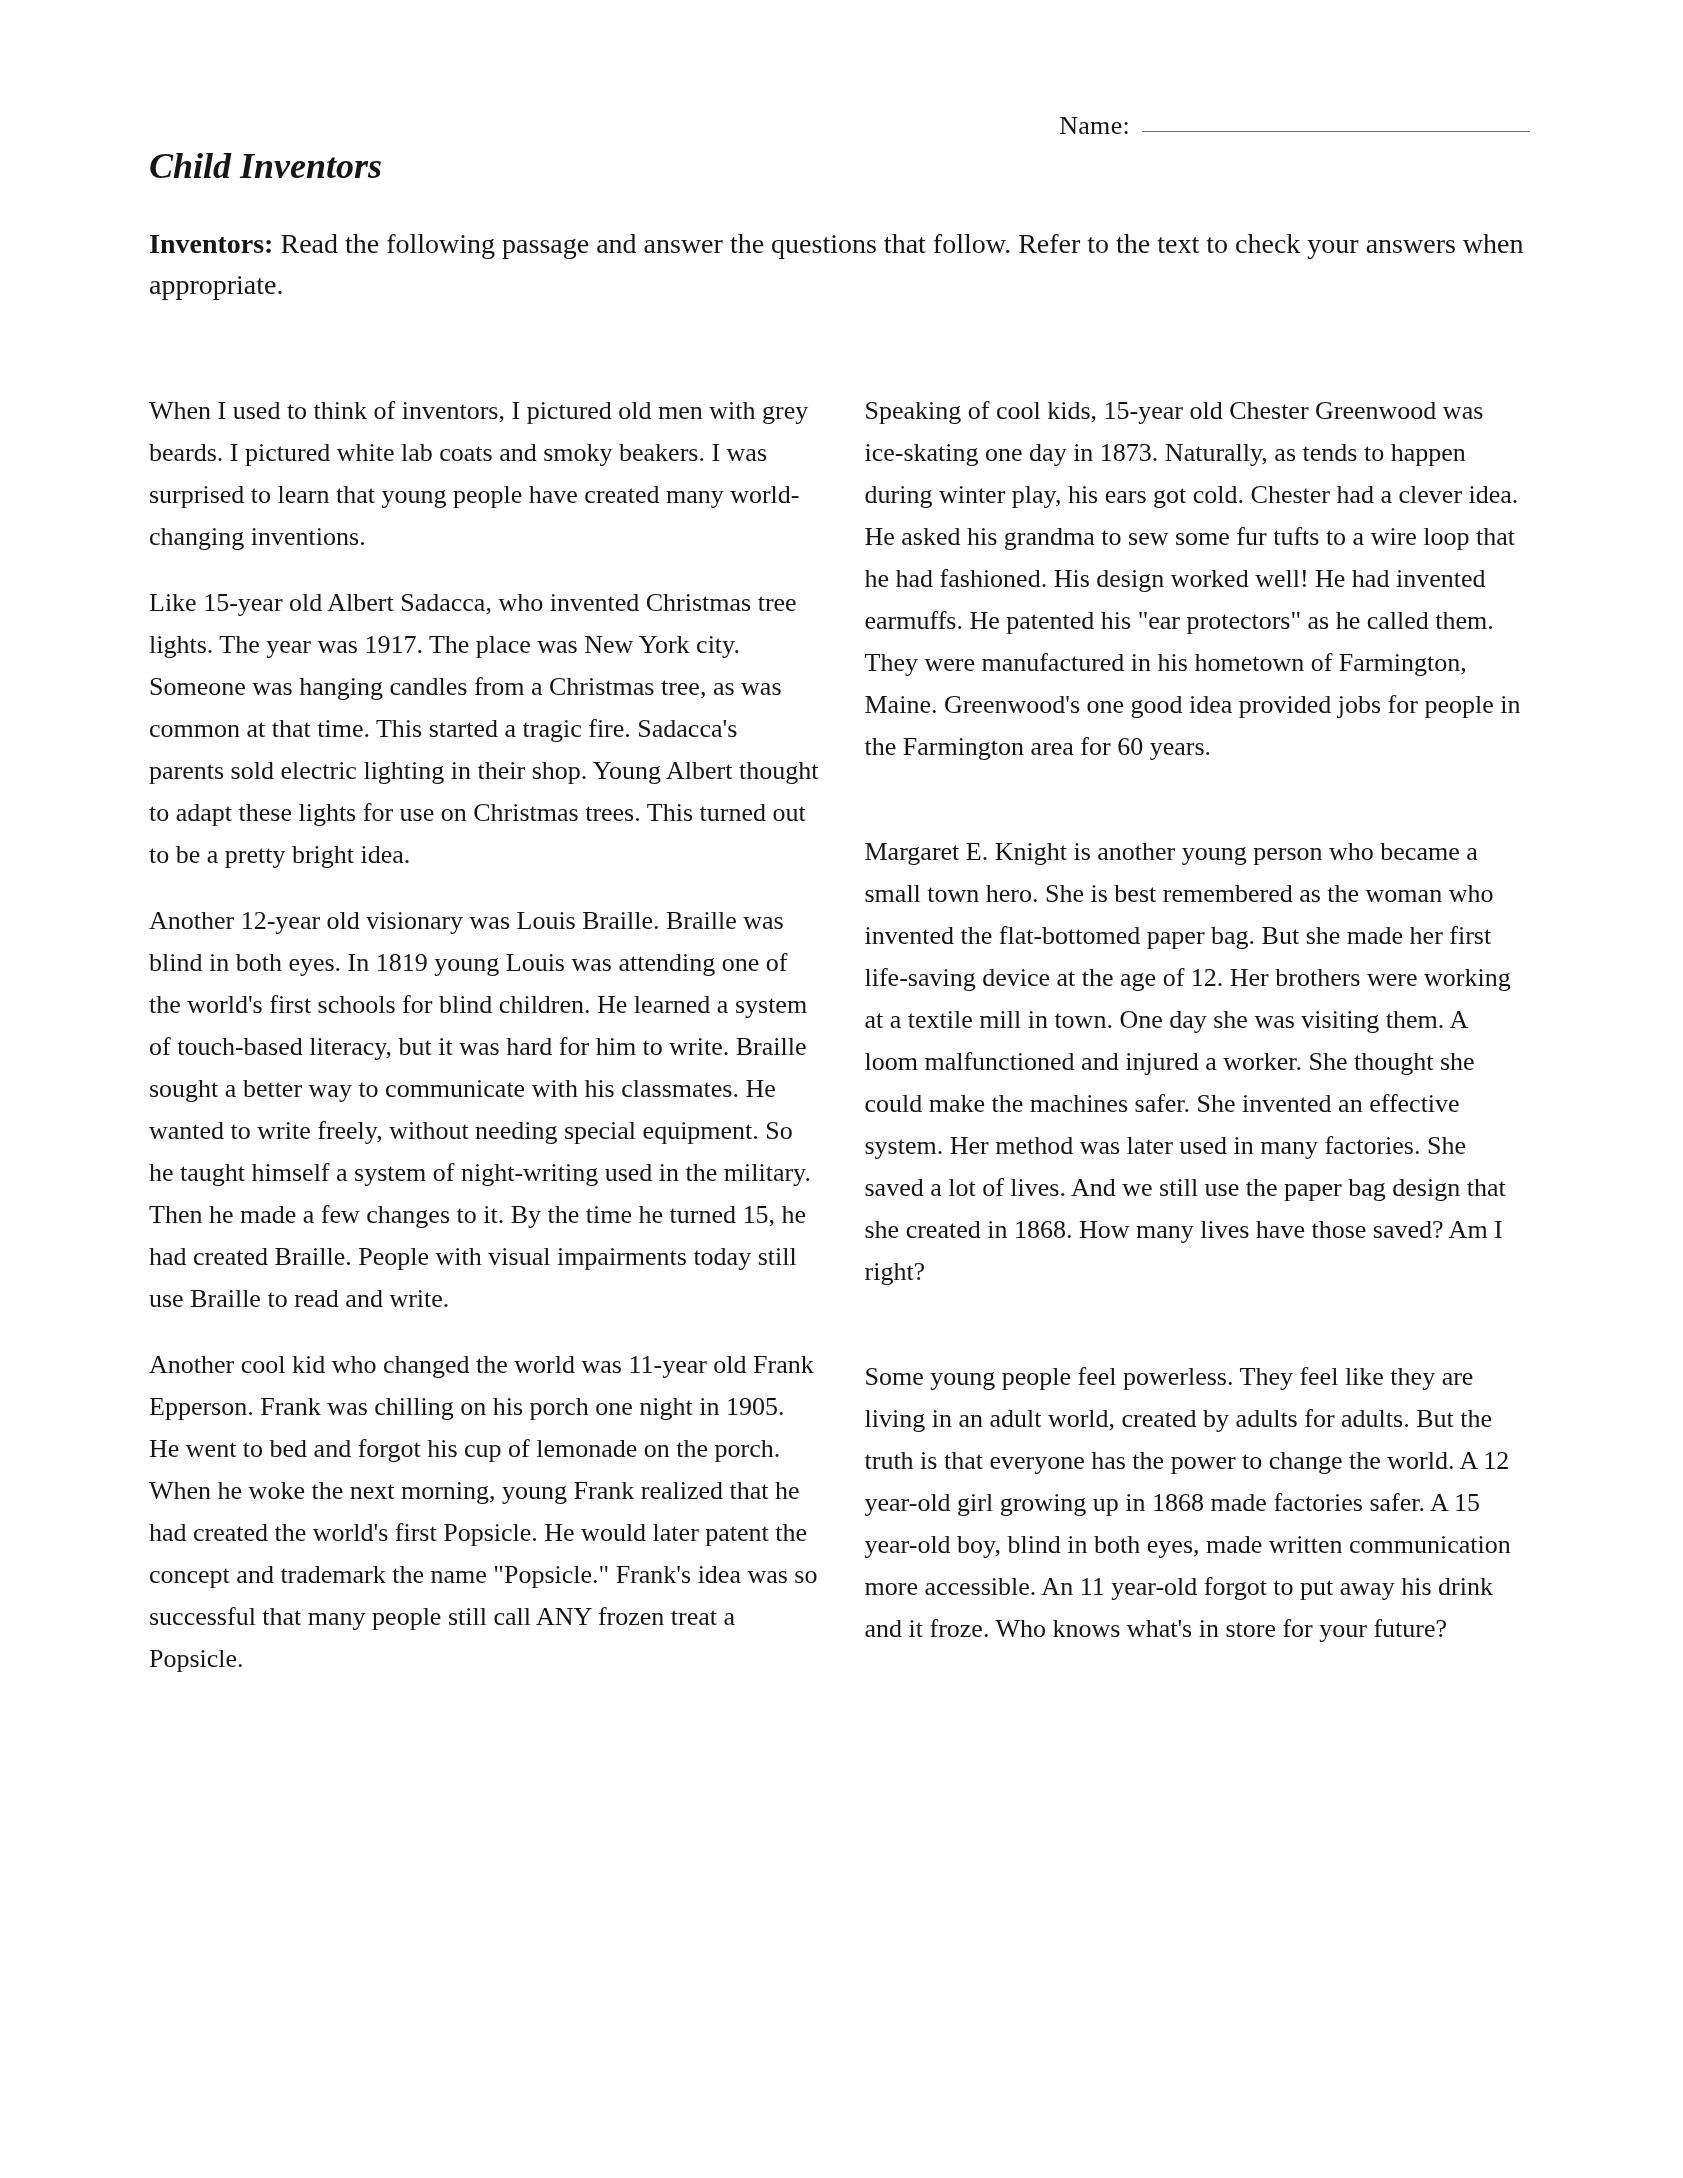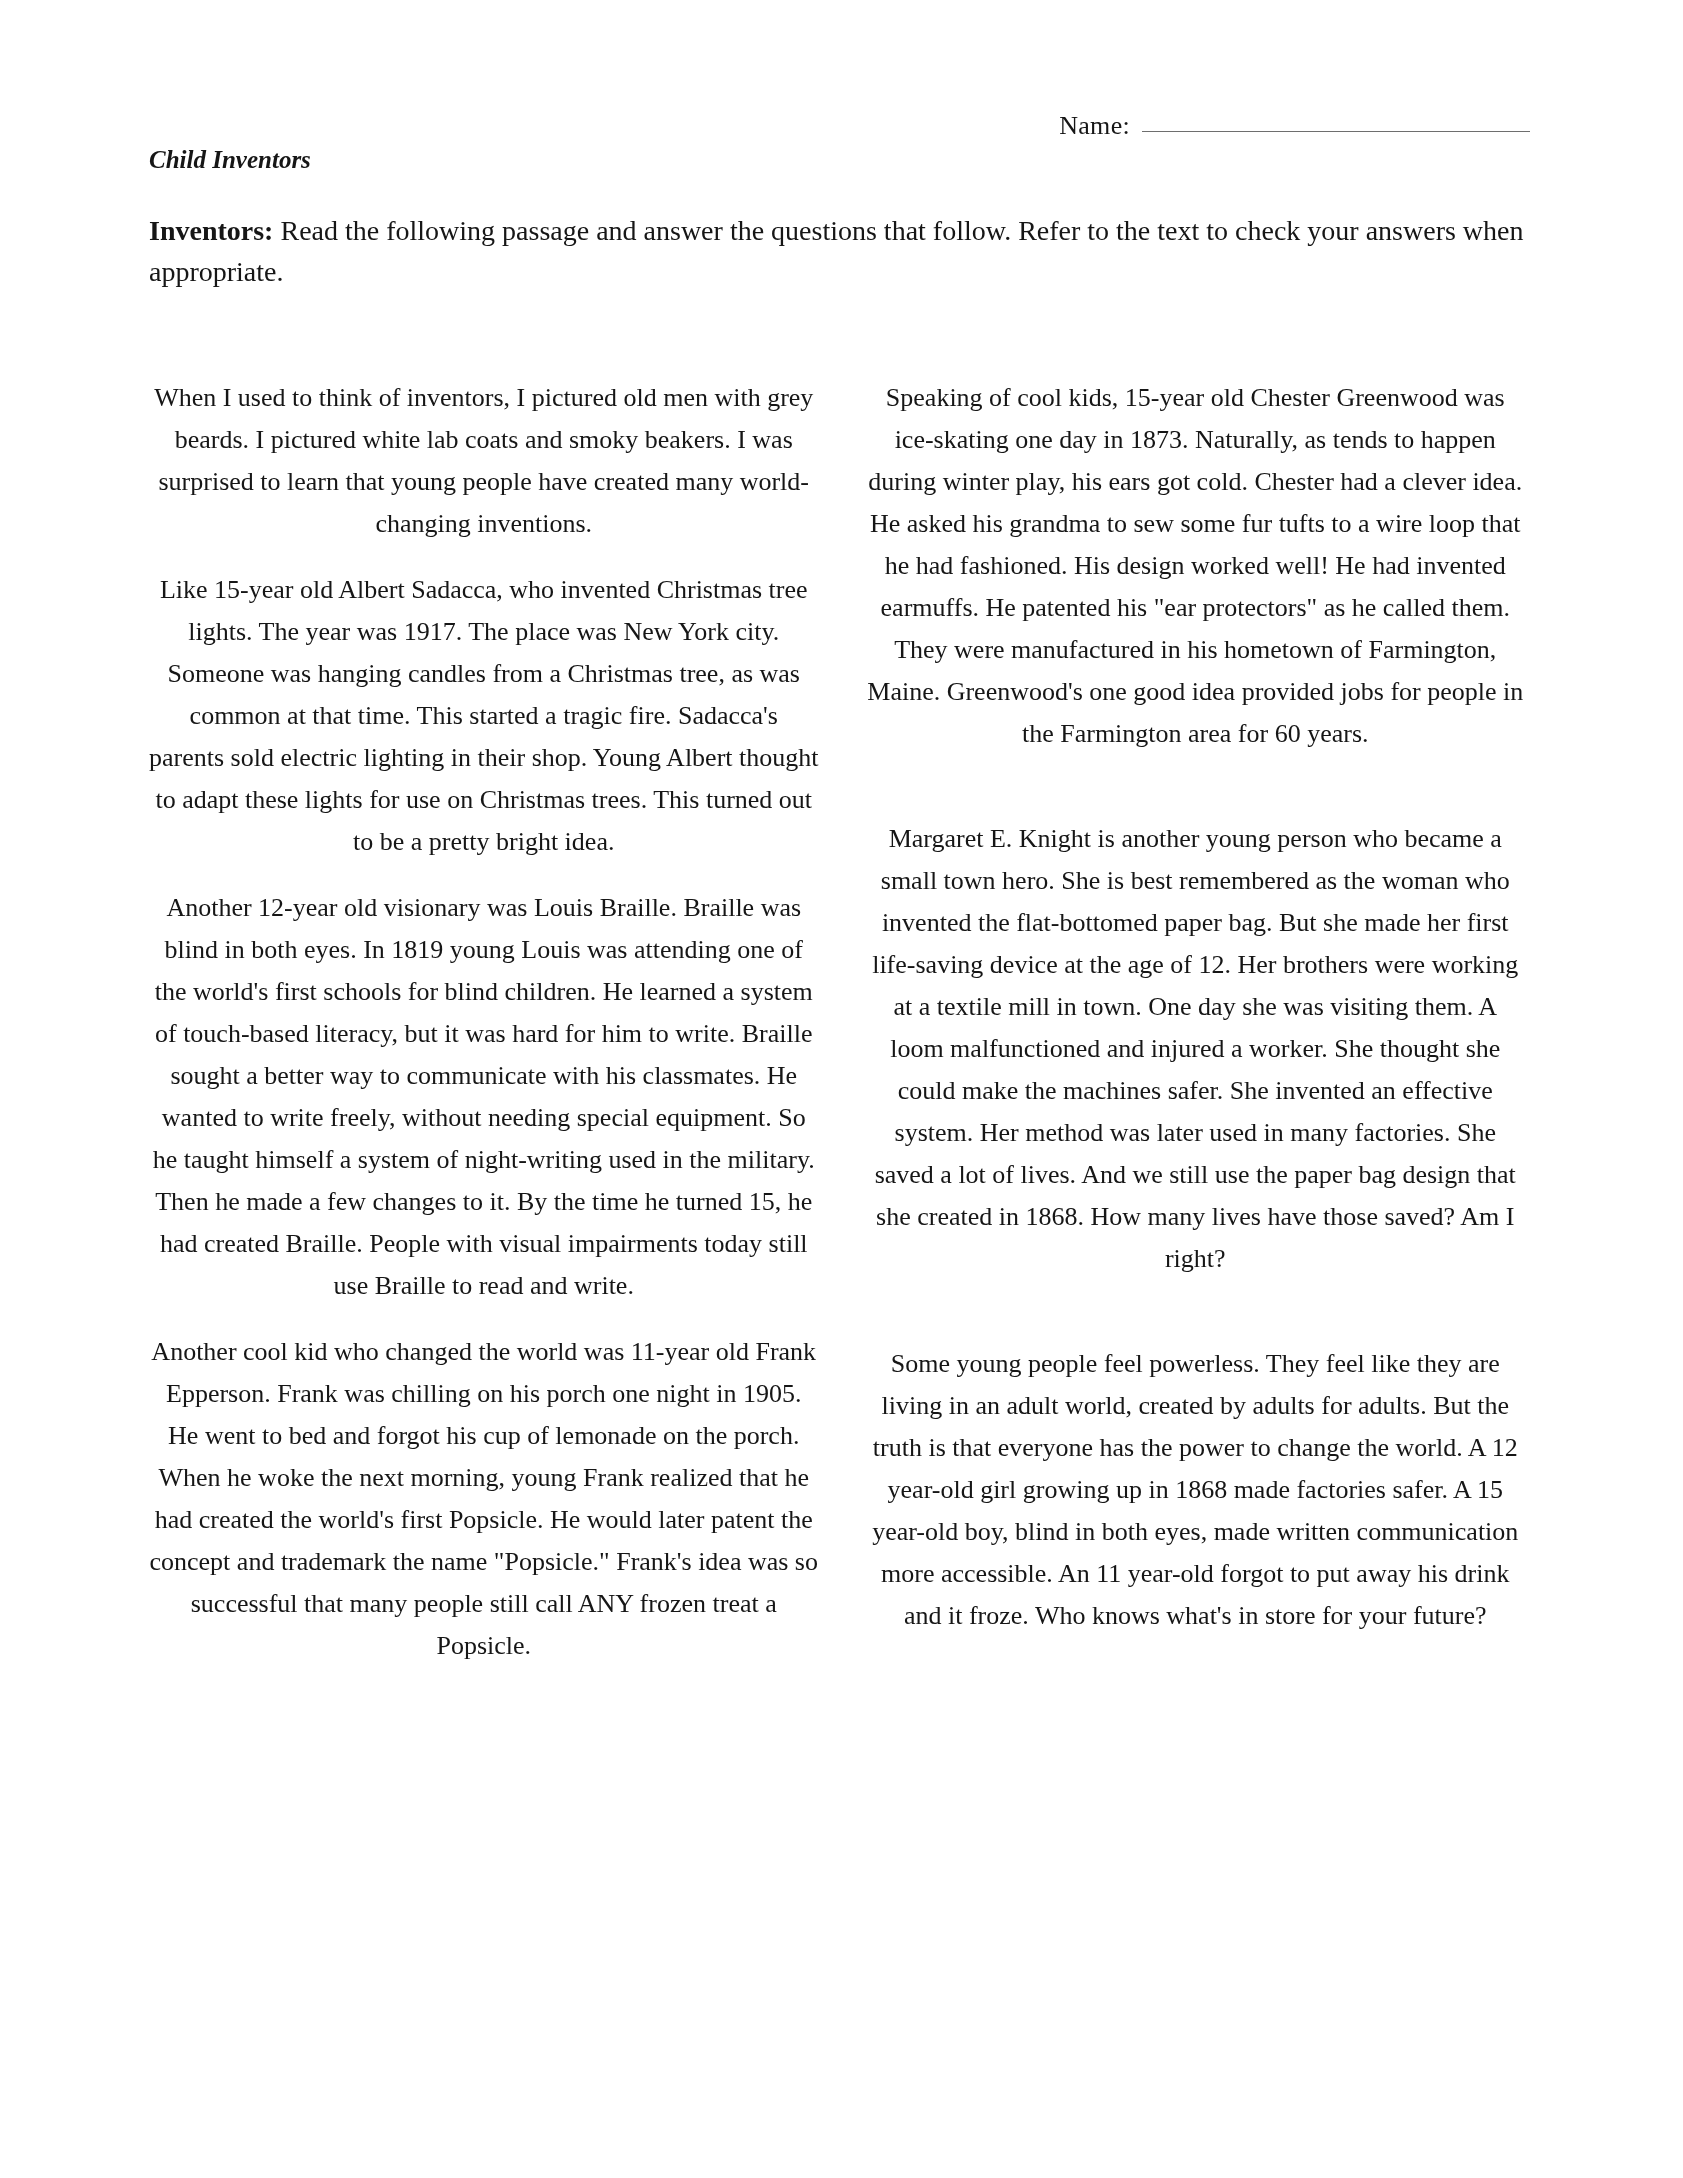--- a/index.html
+++ b/index.html
@@ -38,21 +38,21 @@
     margin-left: 12px;
     vertical-align: 2px;
   }
   .title {
     font-size: 38px;
     font-weight: bold;
     margin: 6px 0 0 0;
     line-height: 1.2;
   }
   .subtitle {
-    font-size: 25px;
+    font-size: 36px;
     font-weight: bold;
     font-style: italic;
     margin: 4px 0 0 0;
     line-height: 1.2;
   }
   .directions {
     font-size: 28px;
     line-height: 1.45;
     margin: 36px 0 0 0;
   }
@@ -64,21 +64,21 @@
     gap: 46px;
     margin-top: 85px;
   }
   .col {
     flex: 1 1 0;
     font-size: 26px;
     line-height: 1.615;
   }
   .col .para {
     margin: 0 0 24px 0;
-    text-align: center;
+    text-align: left;
   }
   .col.right .para {
     margin: 0 8px 63px 0;
   }
   .col .para:last-child {
     margin-bottom: 0;
   }
 </style>
 </head>
 <body>

